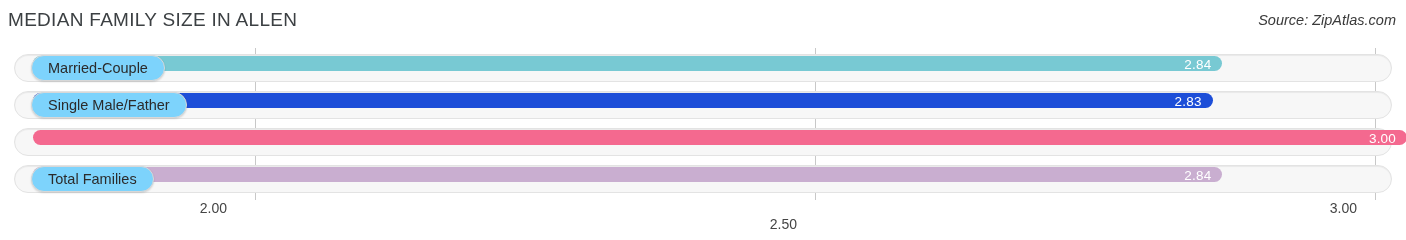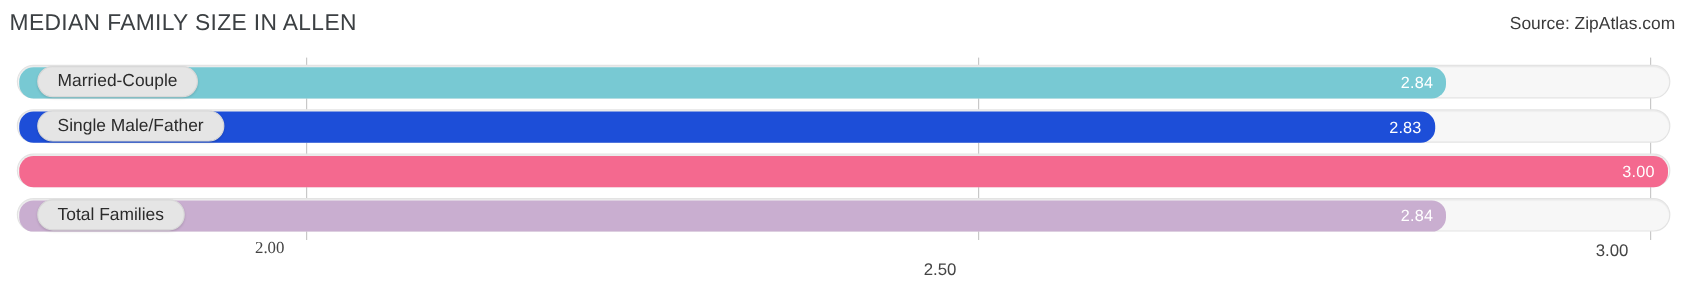--- a/index.html
+++ b/index.html
@@ -28,20 +28,21 @@
     letter-spacing: .3px;
     color: #3c4043;
     font-weight: 400;
     white-space: nowrap;
   }
   .chart-source {
     position: absolute;
     right: 10px;
     top: 12px;
     font-size: 14.5px;
+    font-style: italic;
     color: #3a3a3a;
     white-space: nowrap;
   }
   
   .plot {
     position: absolute;
     left: 0;
     top: 48px;
     width: 1406px;
     height: 152px;
@@ -81,23 +82,23 @@
     width: 100%;
     height: 28px;
     border-radius: 14px;
     background: #f7f7f7;
     border: 1px solid #e3e3e3;
     box-sizing: border-box;
     box-shadow: 0 1px 1px rgba(0,0,0,0.06) inset;
   }
   .bar {
     position: absolute;
-    left: 2px;
+    left: 19px;
     top: 2px;
-    height: 26px;
+    height: 15px;
     border-radius: 12px;
     box-sizing: border-box;
     padding-left: 28px;
   }
   .bar-value {
     position: absolute;
     right: 11px;
     top: 50%;
     transform: translateY(-50%);
     font-size: 13.5px;
@@ -107,21 +108,21 @@
   }
   .label-pill {
     position: absolute;
     left: 17px;
     top: 1px;
     height: 26px;
     display: flex;
     align-items: center;
     padding: 0 16px;
     border-radius: 13px;
-    background: #e5e5e5;
+    background: #7dd3fc;
     border: 1px solid #d8d8d8;
     box-shadow: 0 1px 2px rgba(0,0,0,0.14);
     box-sizing: border-box;
     white-space: nowrap;
   }
   .label-pill span {
     font-size: 14.5px;
     color: #2b2b2b;
   }
   
@@ -187,18 +188,18 @@
             <span class="bar-value">2.84</span>
           </div>
           <div class="label-pill">
             <span>Total Families</span>
           </div>
         </div>
       </div>
   </div>
 
   <div class="axis">
-      <div class="tick-label" style="left: 255px; font-family: Liberation Serif, serif;">2.00</div>
+      <div class="tick-label" style="left: 245px;">2.00</div>
       <div class="tick-label" style="left: 815px; margin-top: 16px;">2.50</div>
       <div class="tick-label" style="left: 1375px;">3.00</div>
     </div>
 
 </div>
 
 </body></html>

